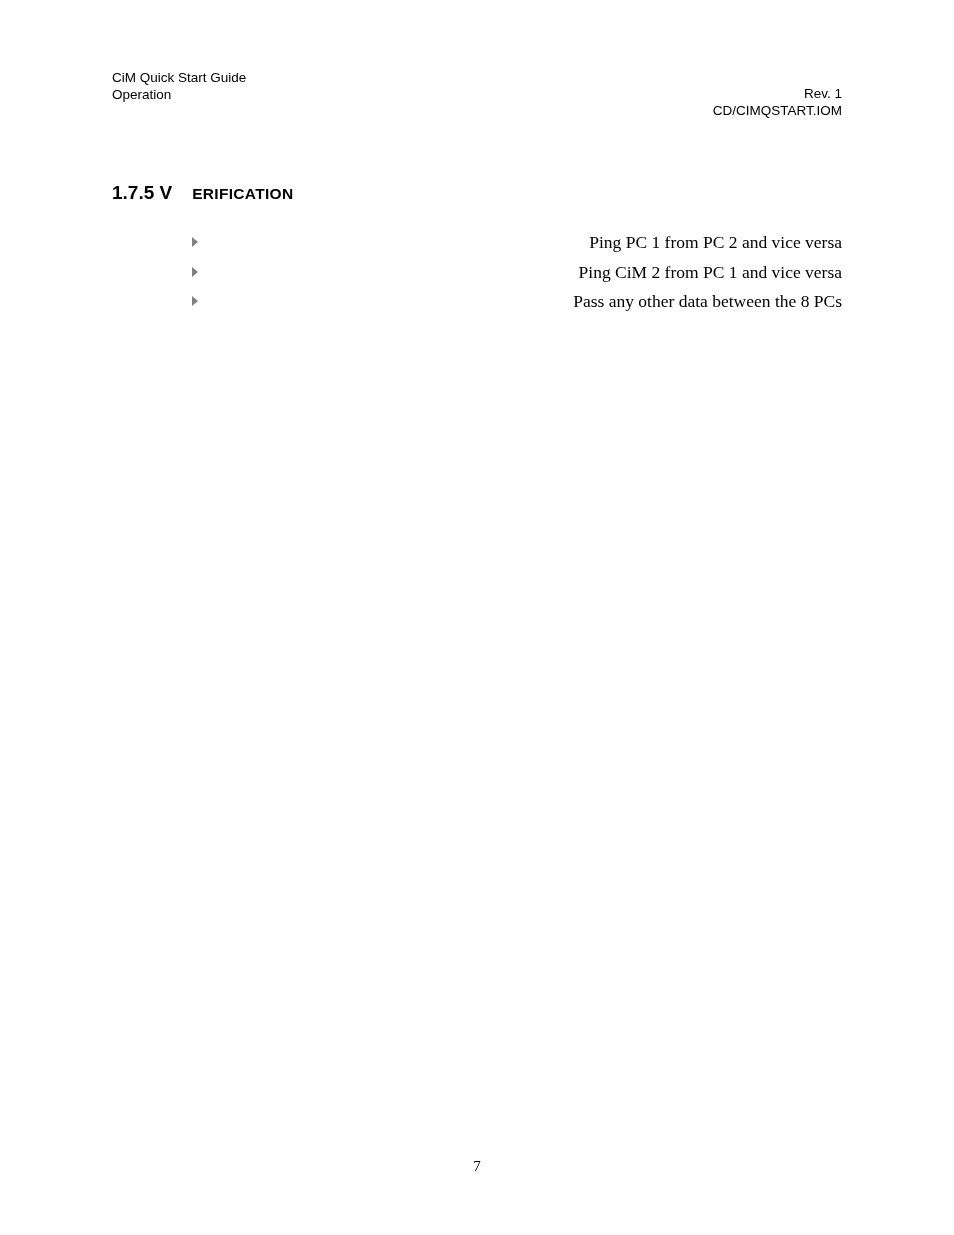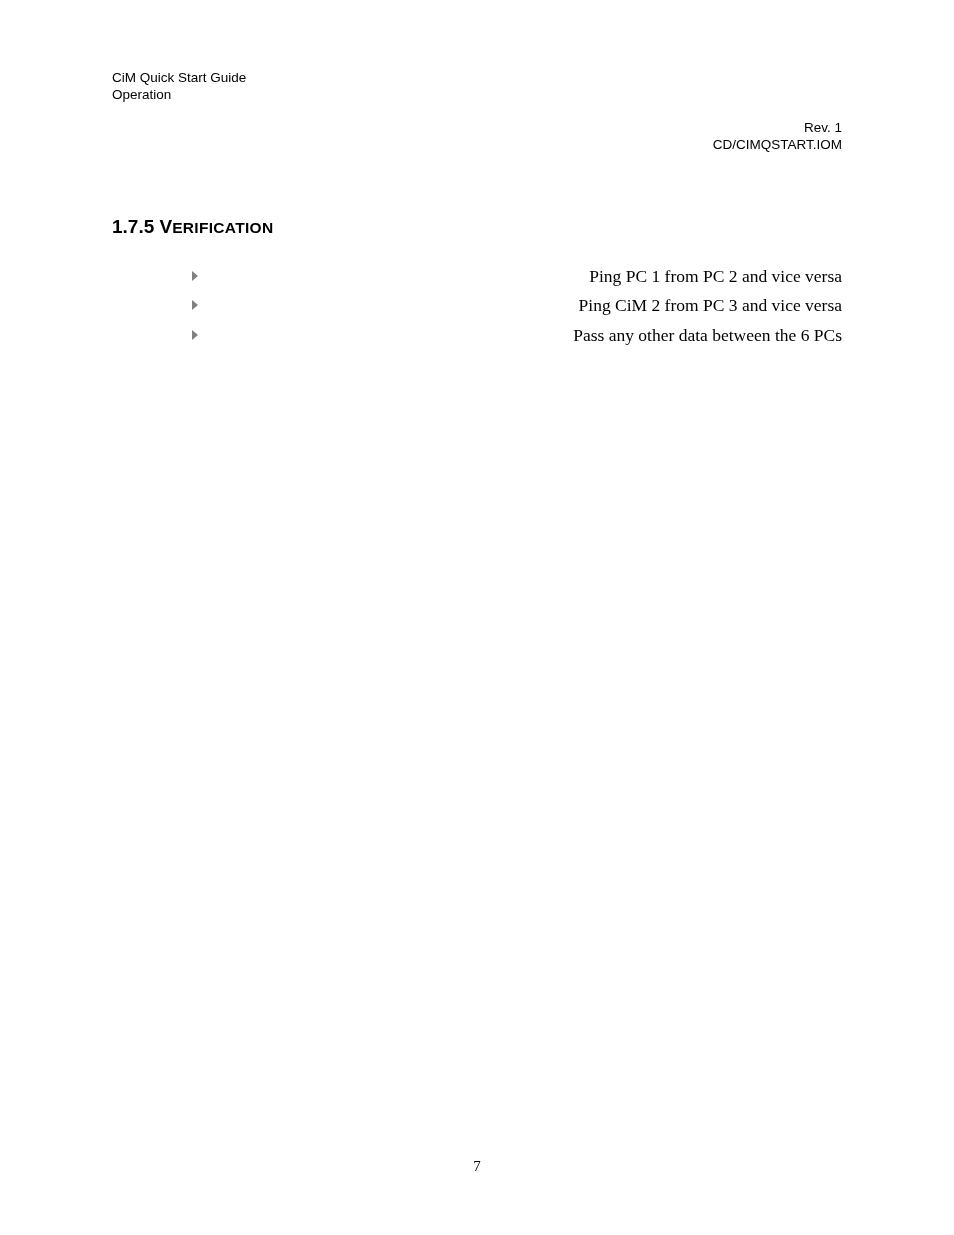--- a/index.html
+++ b/index.html
@@ -14,34 +14,34 @@
   .page {
     padding: 70px 112px 0 112px;
   }
   .header {
     display: flex;
     justify-content: space-between;
     font-family: Arial, Helvetica, sans-serif;
     font-size: 13.5px;
     line-height: 1.25;
     margin-bottom: 62px;
-    flex-direction: column;
   }
   .header-right { text-align: right; margin-top: 16px; }
   .section-heading {
     font-family: Arial, Helvetica, sans-serif;
     font-weight: bold;
     font-size: 19px;
     margin-bottom: 24px;
   }
   .section-heading .num { }
   .section-heading .lead { font-size: 19px; }
   .section-heading .rest {
     font-size: 15.5px;
     letter-spacing: 0.3px;
+    margin-left: 20px;
   }
   .intro {
     font-size: 17.5px;
     margin-left: 52px;
     margin-bottom: 14px;
   }
   ul.bullets {
     list-style: none;
     margin-left: 78px;
   }
@@ -97,26 +97,26 @@
           </svg>
       </span>
       <span>Ping PC 1 from PC 2 and vice versa</span>
     </li>
     <li>
       <span class="arrow">
         <svg width="10" height="14" viewBox="0 0 10 14">
             <polygon points="2,2 8,7 2,12" fill="#808080"></polygon>
           </svg>
       </span>
-      <span>Ping CiM 2 from PC 3 and vice versa</span>
+      <span>Ping CiM 2 from PC 1 and vice versa</span>
     </li>
     <li>
       <span class="arrow">
         <svg width="10" height="14" viewBox="0 0 10 14">
             <polygon points="2,2 8,7 2,12" fill="#808080"></polygon>
           </svg>
       </span>
-      <span>Pass any other data between the 6 PCs</span>
+      <span>Pass any other data between the 8 PCs</span>
     </li>
   </ul>
 </div>
 
 <div class="page-number">7</div>
 
 </body></html>

